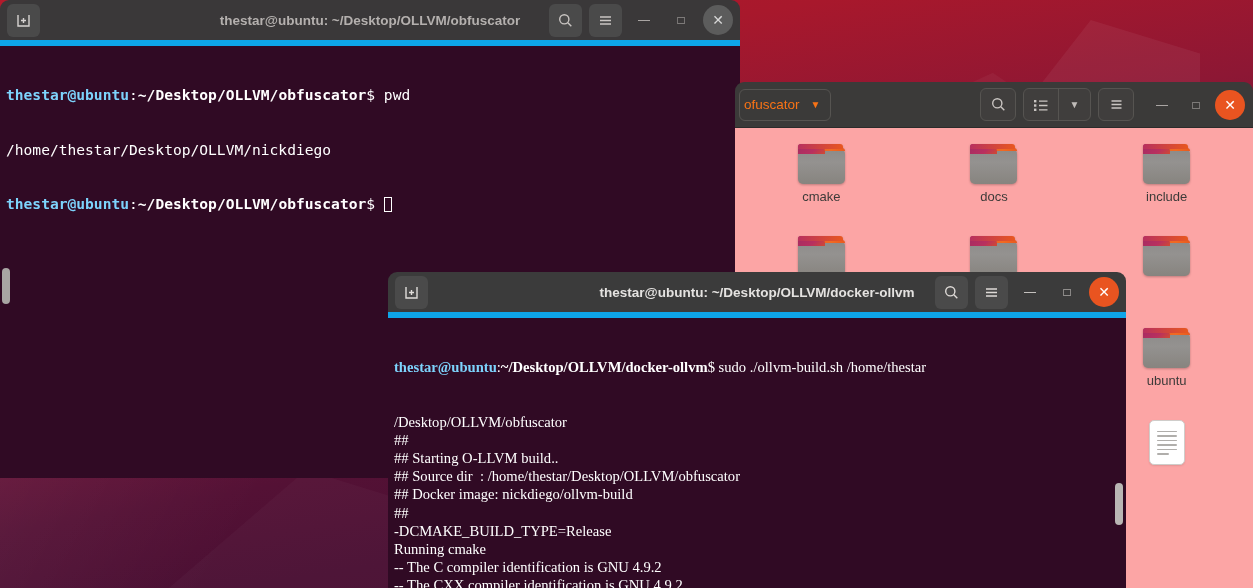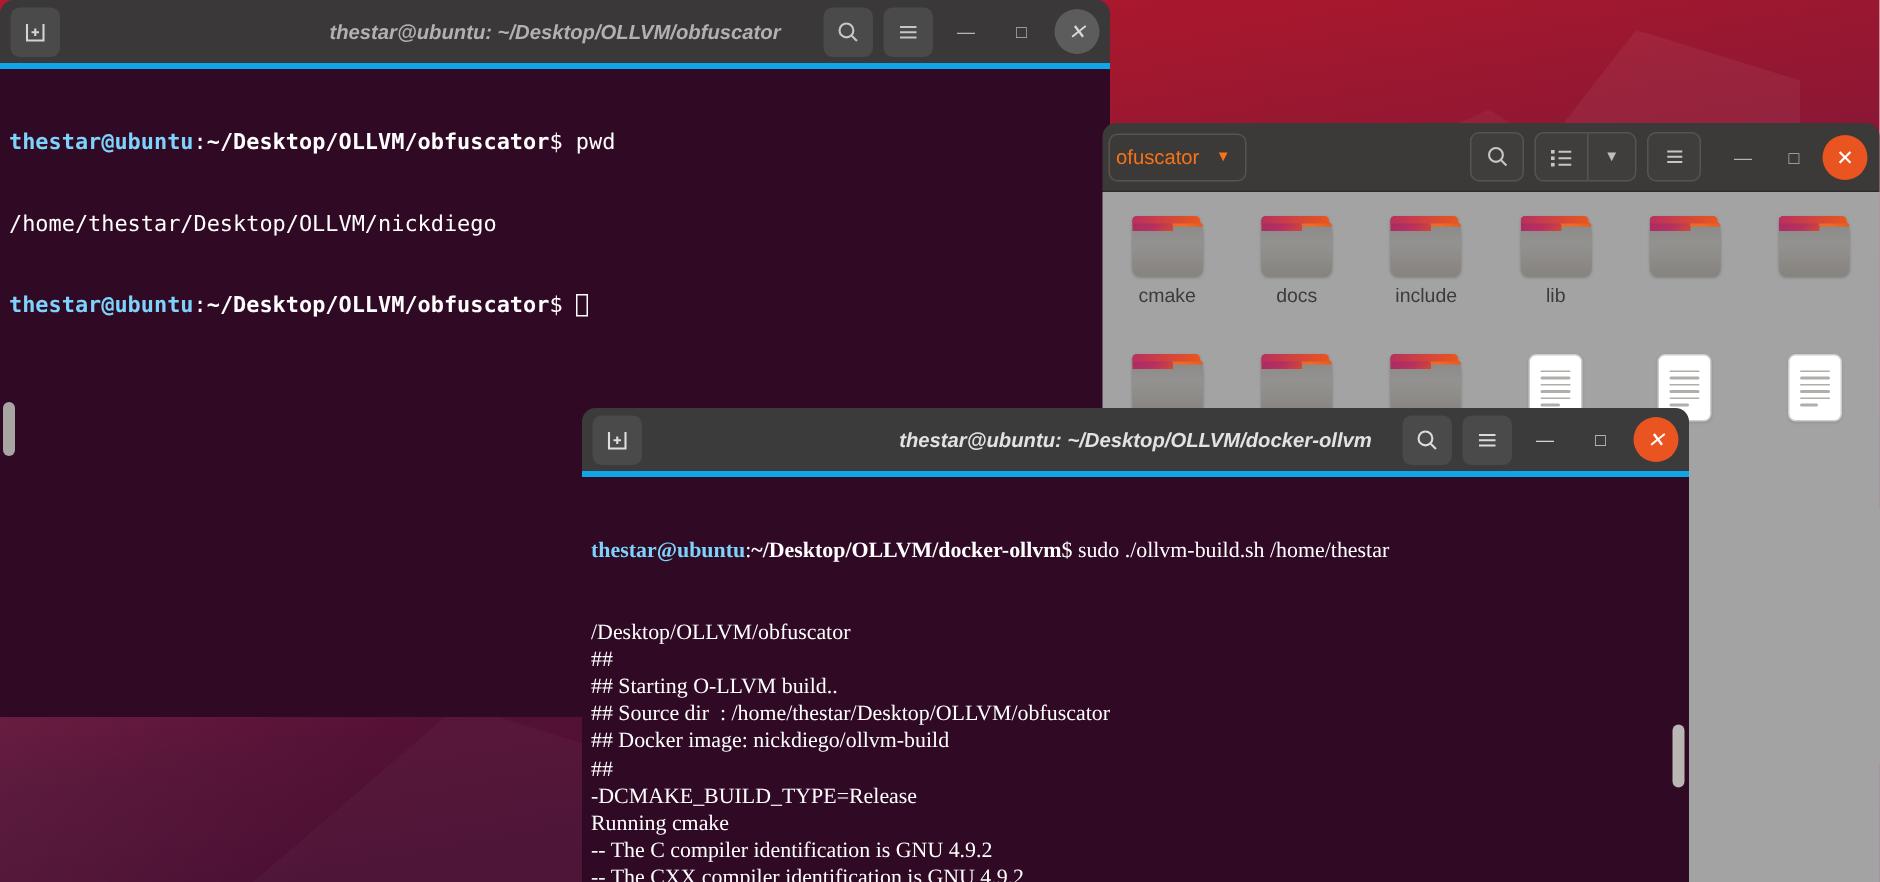--- a/index.html
+++ b/index.html
@@ -43,22 +43,21 @@
 
   
   .window { position:absolute; }
   .titlebar {
     height:46px;
     background:#3b3b3b;
     border-top-left-radius:9px; border-top-right-radius:9px;
     display:flex; align-items:center;
     padding:0 7px;
     position:relative;
-    border-bottom:4px solid #0ea5e9;
-    font-style:italic;
+    border-bottom:6px solid #0ea5e9;
   }
   .titlebar.focused { background:#3b3b3b; }
   .titlebar.unfocused { background:#3a3839; }
   .title-text {
     position:absolute; left:0; right:0; text-align:center;
     font-size:13.5px; font-weight:bold; color:#e4e2e0;
     pointer-events:none;
     white-space:nowrap;
   }
   .title-text.unfocused { color:#b4b0ae; }
@@ -135,24 +134,24 @@
   .fm-btn {
     height:33px; min-width:33px;
     border:1px solid #565451; border-radius:6px;
     display:flex; align-items:center; justify-content:center;
     background:#403e3d;
   }
   .fm-pair { display:flex; border:1px solid #565451; border-radius:6px; overflow:hidden; background:#403e3d; height:33px; }
   .fm-pair > div { display:flex; align-items:center; justify-content:center; height:100%; }
   .fm-pair .sep { width:1px; background:#565451; }
   #fm-content {
-    background:#a3a3a3; height:460px;
+    background:#fca5a5; height:460px;
     padding:16px 0 0 0;
     display:grid;
-    grid-template-columns:repeat(6, 1fr);
+    grid-template-columns:repeat(3, 1fr);
     grid-auto-rows:92px;
     align-content:start;
     overflow:hidden;
   }
   .fm-item {
     display:flex; flex-direction:column; align-items:center;
     justify-content:flex-start; gap:5px;
   }
   .fm-label {
     font-size:13px; color:#3d3b39; text-align:center;

